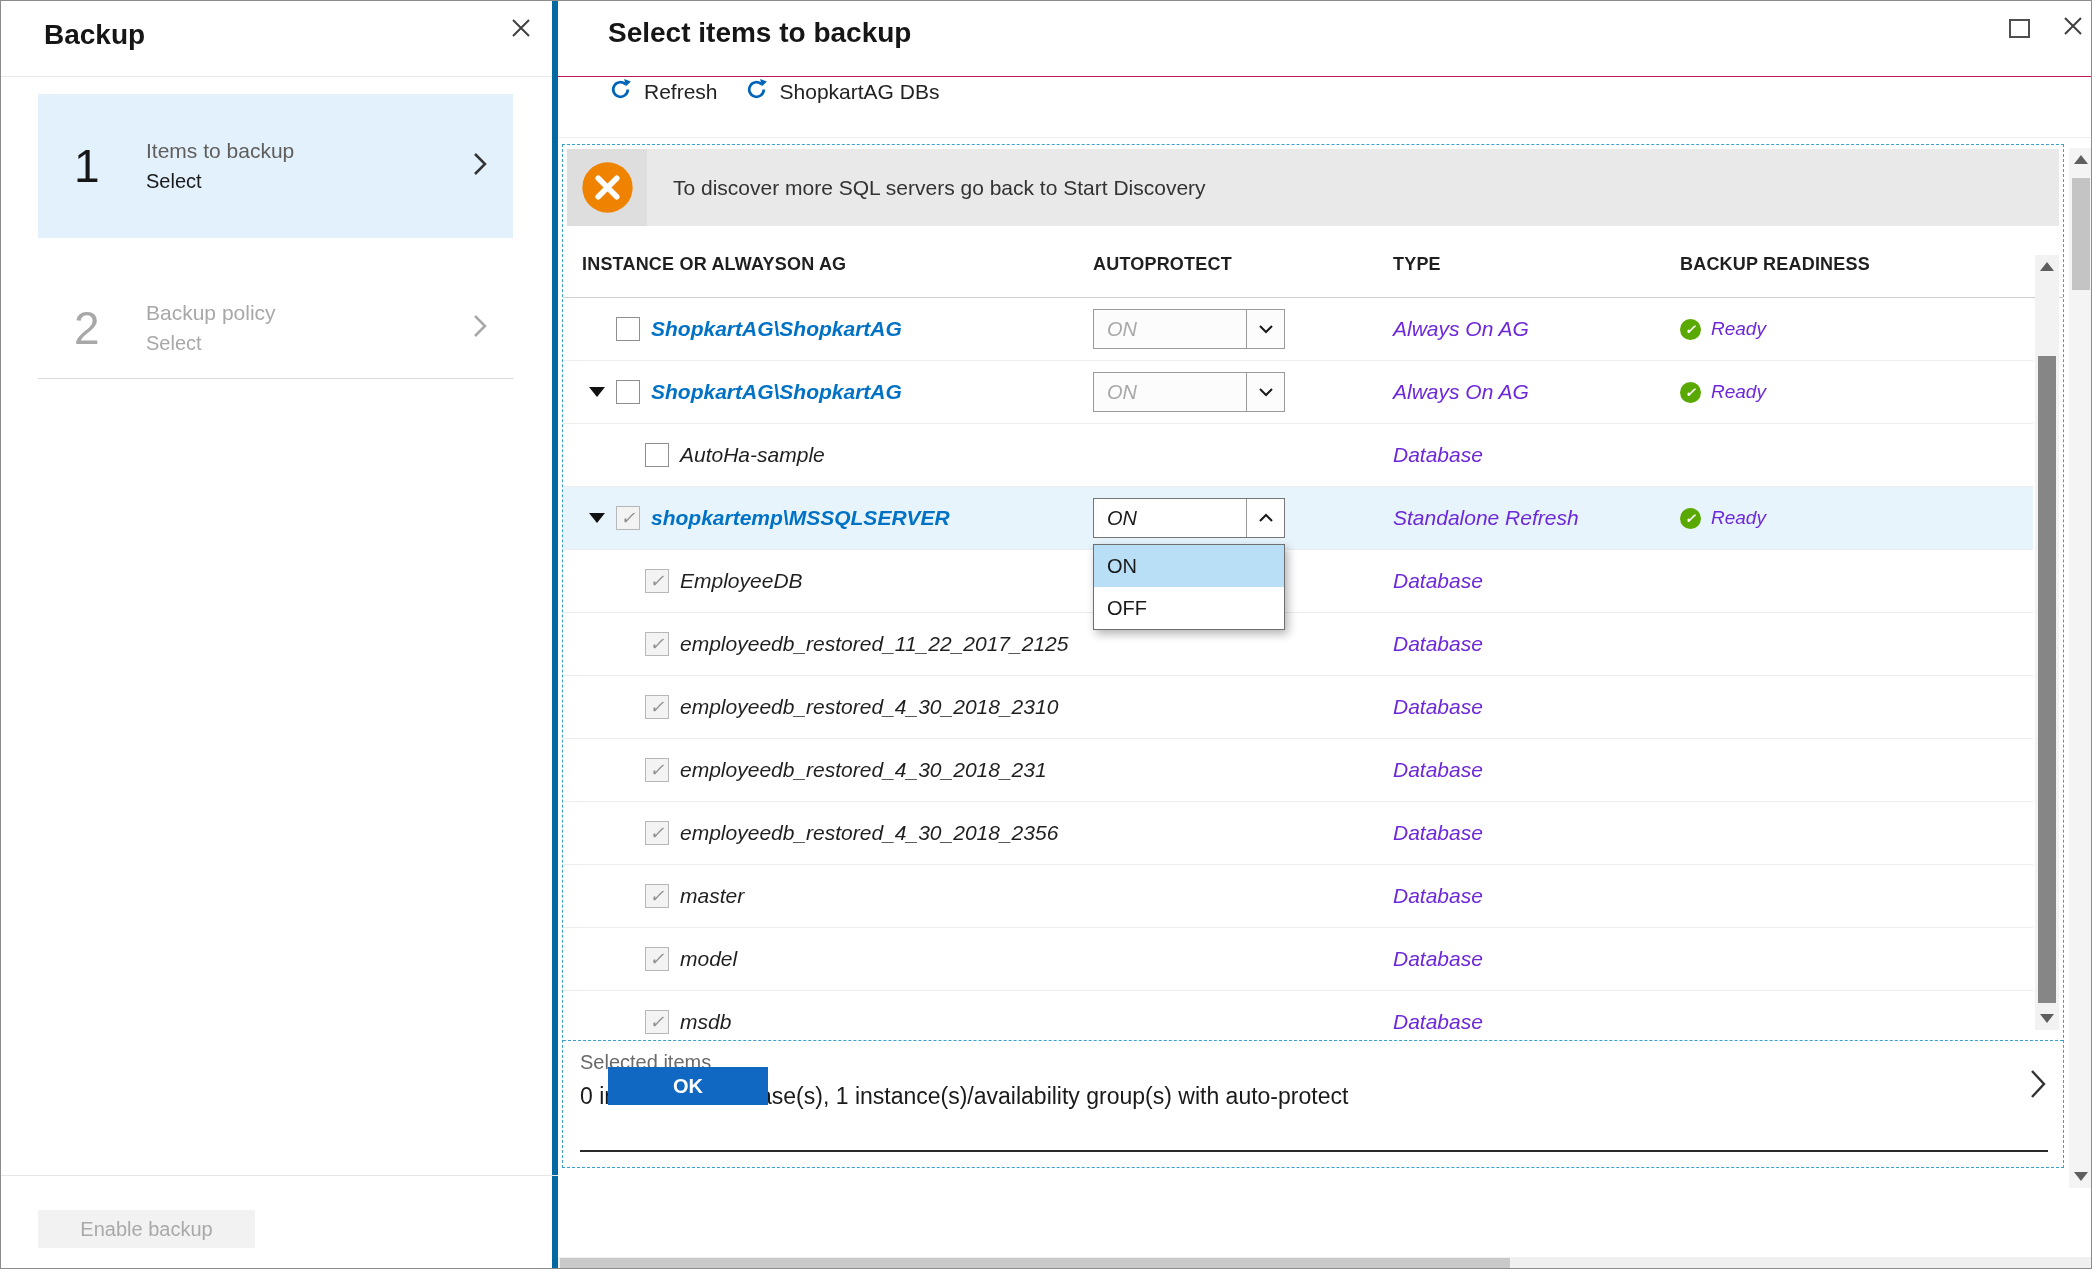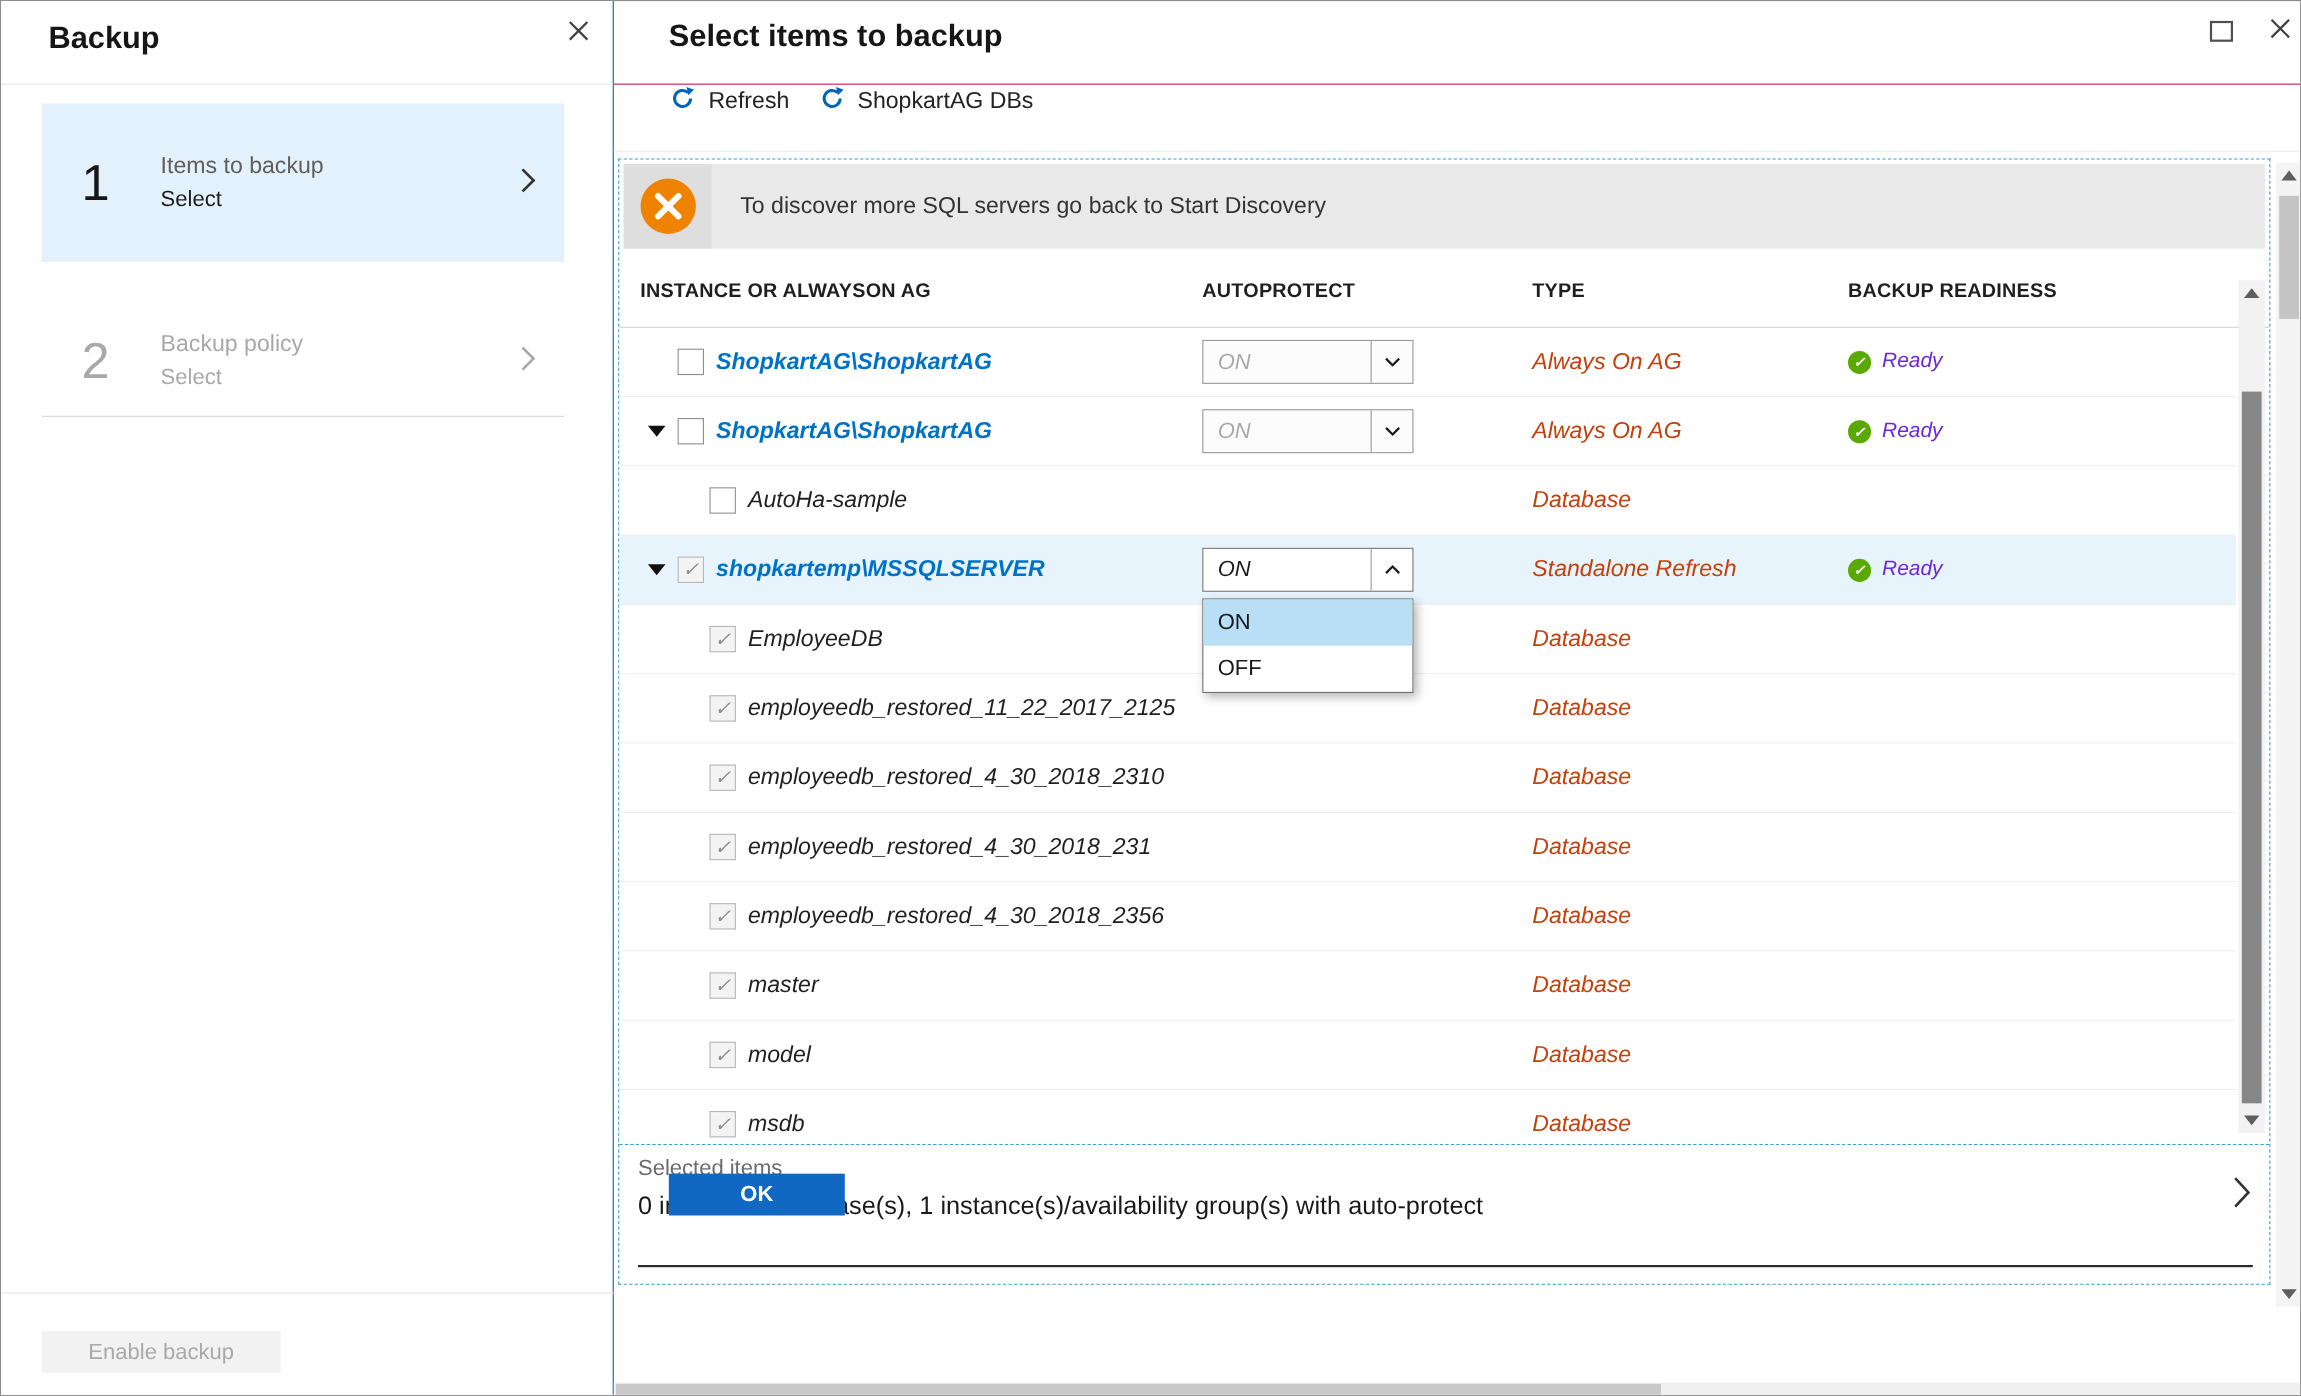--- a/index.html
+++ b/index.html
@@ -4,21 +4,21 @@
 <style>
   * { box-sizing: border-box; margin: 0; padding: 0; }
   html,body { background:#fff; }
   body { font-family: "Liberation Sans", sans-serif; color:#1a1a1a; }
 
   .root { position:relative; width:2092px; height:1269px; background:#fff;
           border:1px solid #8c8c8c; overflow:hidden; }
 
   
   .left-panel { position:absolute; left:0; top:0; width:557px; height:100%;
-                border-right:1px solid #0369a1; background:#fff; }
+                border-right:6px solid #0369a1; background:#fff; }
   .left-header { position:relative; height:76px; border-bottom:1px solid #e8e8e8; }
   .left-title { position:absolute; left:43px; top:18px; font-size:28px; font-weight:600; color:#161616; }
   .icon-x { position:absolute; cursor:default; }
   .left-close { right:18px; top:14px; }
 
   .step { position:absolute; left:37px; width:475px; display:flex; align-items:center; }
   .step-1 { top:93px; height:144px; background:#e2f1fb; }
   .step-2 { top:277px; height:101px; background:#fff; border-bottom:1px solid #d9d9d9; }
   .step-num { width:58px; margin-left:36px; font-size:46px; font-weight:400; color:#161616; }
   .step-2 .step-num { color:#a8a8a8; }
@@ -65,21 +65,21 @@
   .th-auto  { left:530px; }
   .th-type  { left:830px; }
   .th-ready { left:1117px; }
 
   .rows { position:absolute; left:0; top:153px; width:1470px; height:742px; overflow:hidden; }
   .row { position:relative; height:63px; border-bottom:1px solid #ececec; background:#fff; }
   .row.highlighted { background:#e8f4fc; }
   .cell { position:absolute; top:0; height:100%; display:flex; align-items:center;font-style:italic; }
   .name-cell { left:26px; }
   .auto-cell { left:530px; }
-  .type-cell { left:830px; font-size:21px; color:#c2410c; }
+  .type-cell { left:830px; font-size:21px; color:#6d28d9; }
   .ready-cell { left:1117px; gap:10px; }
 
   .caret-slot { width:27px; display:flex; align-items:center; }
   .caret { width:0; height:0; border-left:8px solid transparent;
            border-right:8px solid transparent; border-top:10px solid #111; }
   .indent { width:29px; }
   .cb { width:24px; height:24px; border:1px solid #8f8f8f; background:#fff;
         display:flex; align-items:center; justify-content:center;
         font-size:18px; color:#8f8f8f; flex:0 0 24px; }
   .cb.checked { background:#f3f3f3; border-color:#b7b7b7; }

